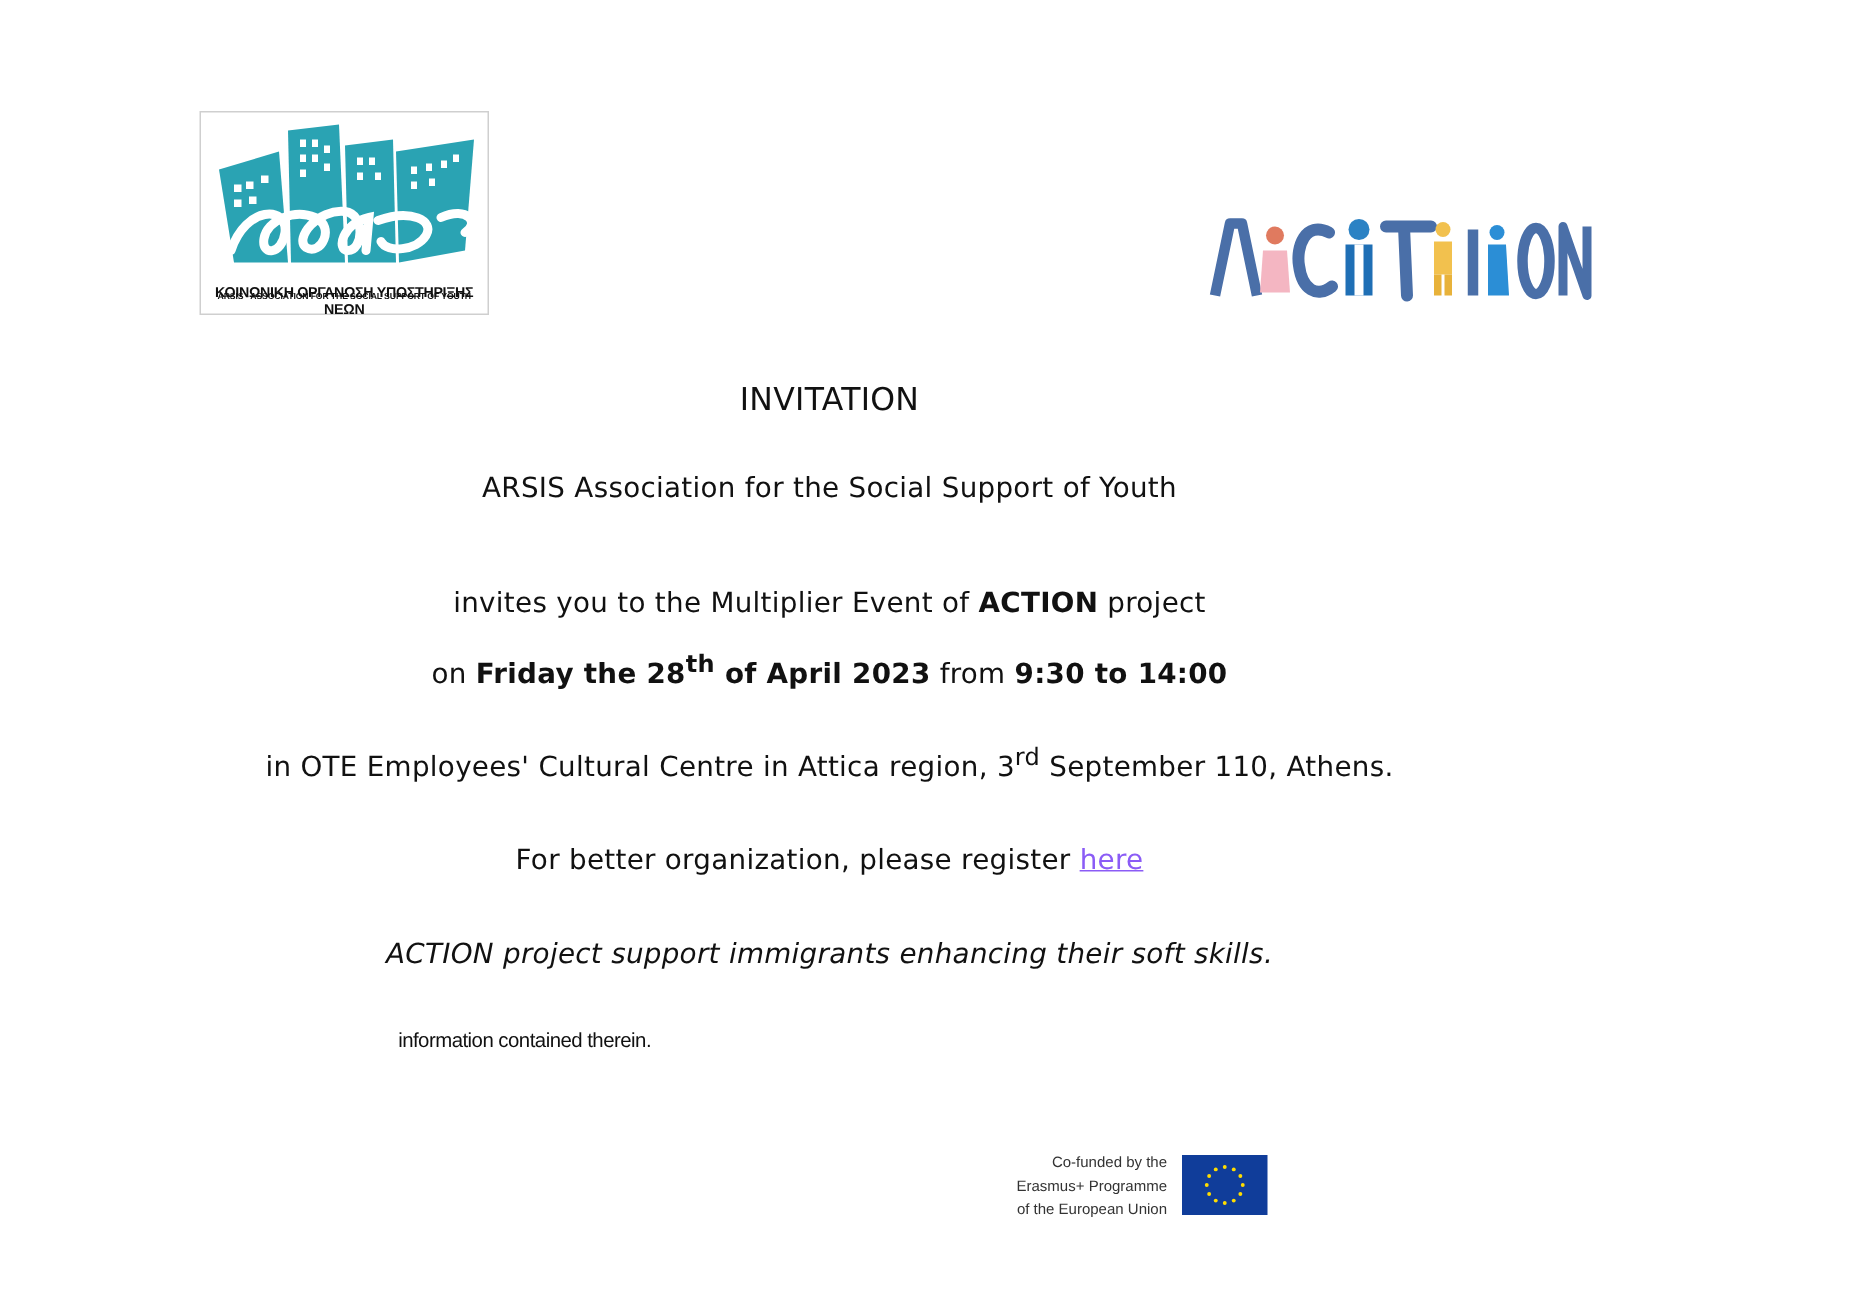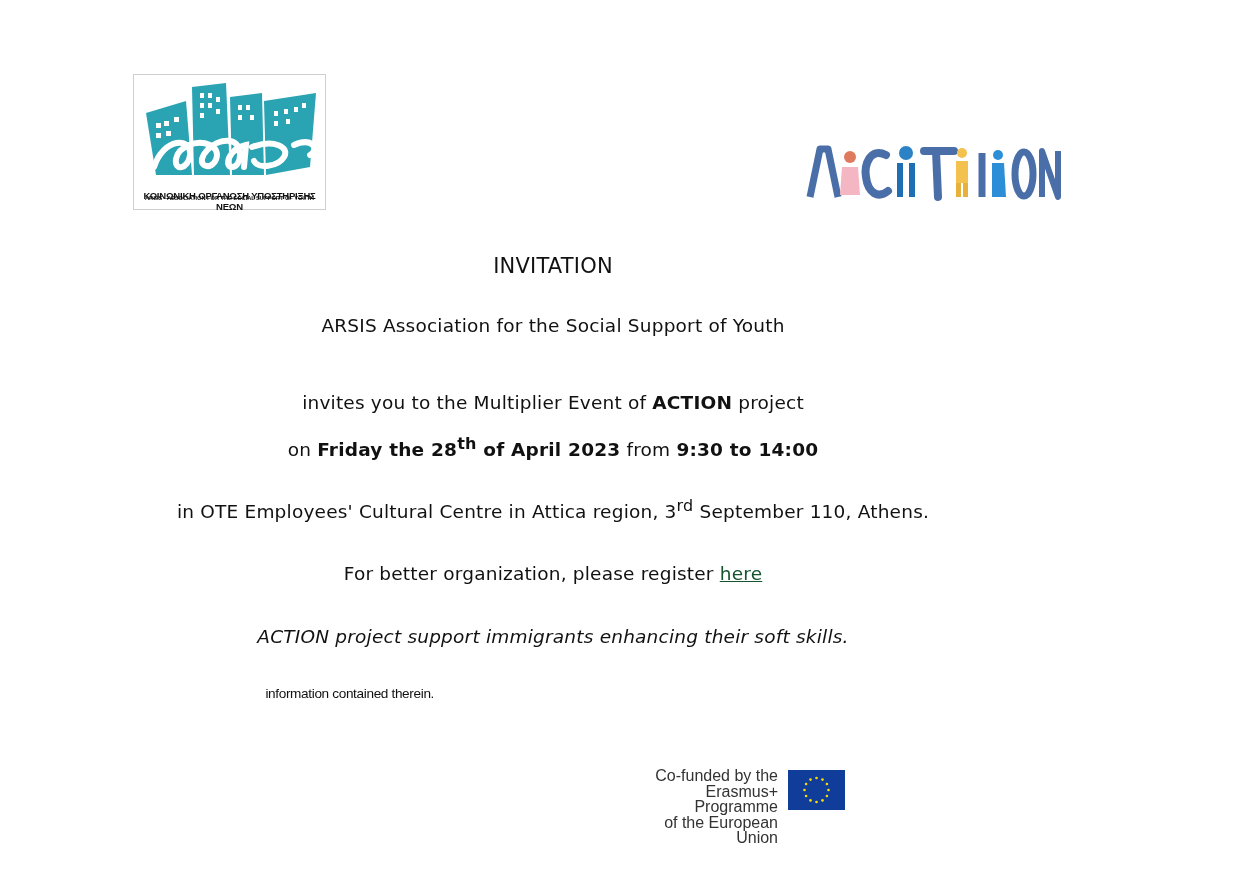--- a/index.html
+++ b/index.html
@@ -3,38 +3,38 @@
 <meta charset="utf-8">
 <style>
   html, body { margin: 0; padding: 0; background: #ffffff; }
   body { width: 1240px; height: 874px; position: relative; overflow: hidden;
          font-family: "Liberation Sans", sans-serif; color: #111; }
   .abs { position: absolute; }
   .line { position: absolute; left: 0; width: 1106px; text-align: center;
           font-family: "DejaVu Sans", sans-serif; font-size: 18.5px; letter-spacing: 0.2px; color: #111; white-space: nowrap; margin-top: 28px; }
   .line b { font-weight: bold; }
   sup { font-size: 16px; vertical-align: 7px; line-height: 0; }
-  a.link { color: #14532d; text-decoration: underline; }
+  a.link { color: #8b5cf6; text-decoration: underline; }
   .title { font-size: 21px; }
   .italic { font-style: italic; }
 
   
   #arsis-logo { left: 133px; top: 74px; width: 193px; height: 136px; border: 1px solid #cfcfcf; background: #fff; box-sizing: border-box; }
   #arsis-logo .l1 { position: absolute; left: 0; width: 100%; top: 115px; text-align: center; font-size: 9.5px; font-weight: bold; letter-spacing: -0.2px; color: #111; }
   #arsis-logo .l2 { position: absolute; left: 0; width: 100%; top: 120px; text-align: center; font-size: 5.8px; font-weight: bold; color: #111; letter-spacing: -0.1px; }
 
   
   #action-logo { left: 806px; top: 143px; width: 258px; height: 60px; }
 
   
   #disclaimer { left: 262px; top: 683px; width: 710px; font-family: "Liberation Sans", sans-serif; font-size: 13.6px; line-height: 22px; color: #111; letter-spacing: -0.35px; }
   #disclaimer div { white-space: nowrap; }
 
   
-  #eu-text { left: 640px; top: 768px; width: 138px; text-align: right; font-family: "Liberation Sans", sans-serif; font-size: 16px; line-height: 15.5px; color: #333; }
+  #eu-text { left: 640px; top: 768px; width: 138px; text-align: right; font-family: "Liberation Sans", sans-serif; font-size: 10px; line-height: 15.5px; color: #333; }
   #eu-flag { left: 788px; top: 770px; width: 57px; height: 40px; background: #103d9a; }
 </style>
 </head>
 <body>
 
 <div id="arsis-logo" class="abs">
   <svg width="191" height="106" viewBox="0 0 191 106">
     <g fill="#2aa3b3">
       <polygon points="12,38 52,26 58,100 22,100"></polygon>
       <polygon points="58,12 92,8 96,100 60,100"></polygon>

